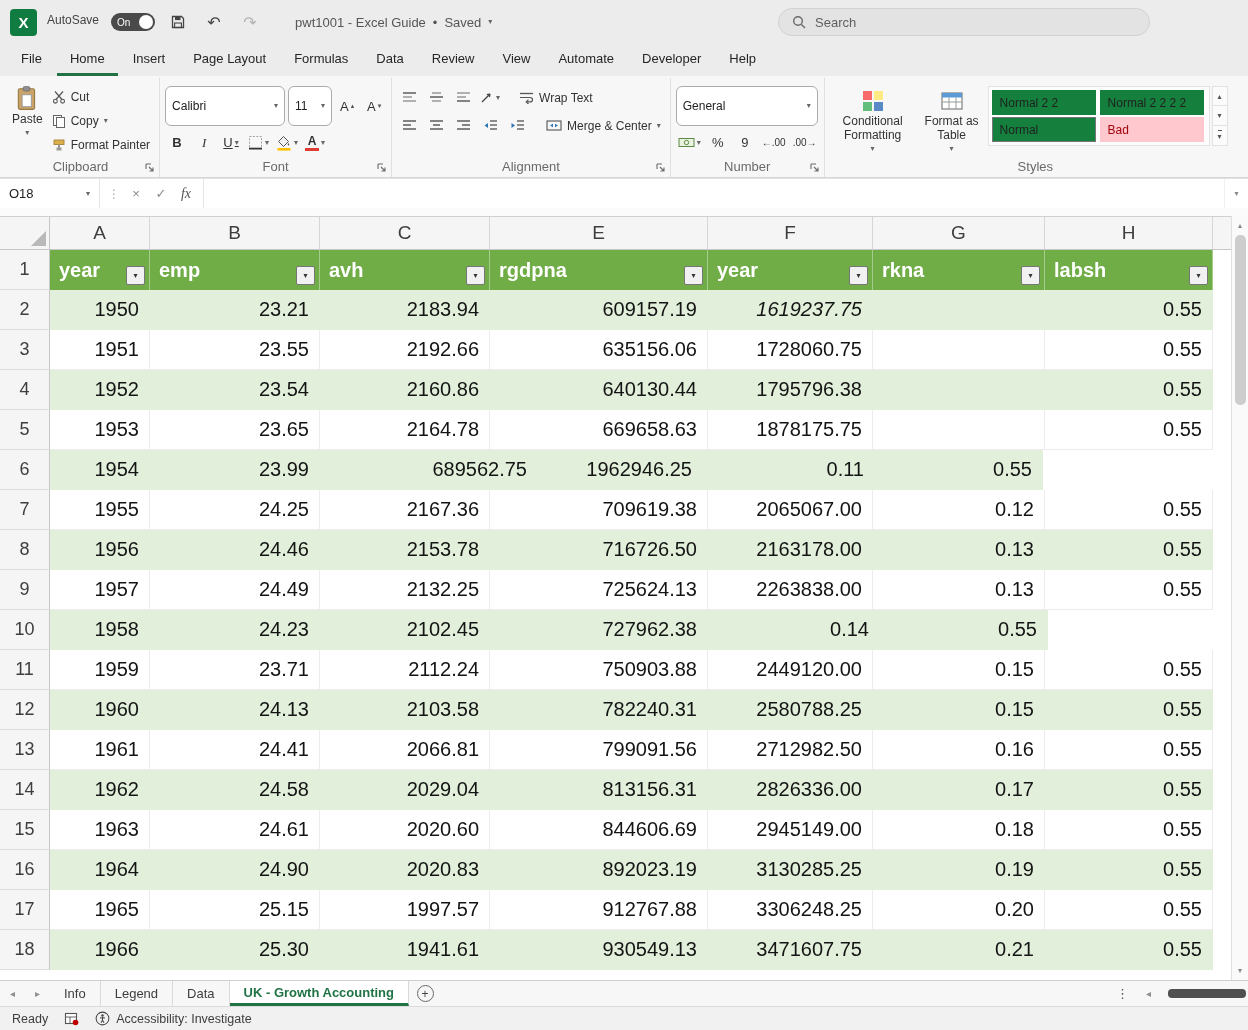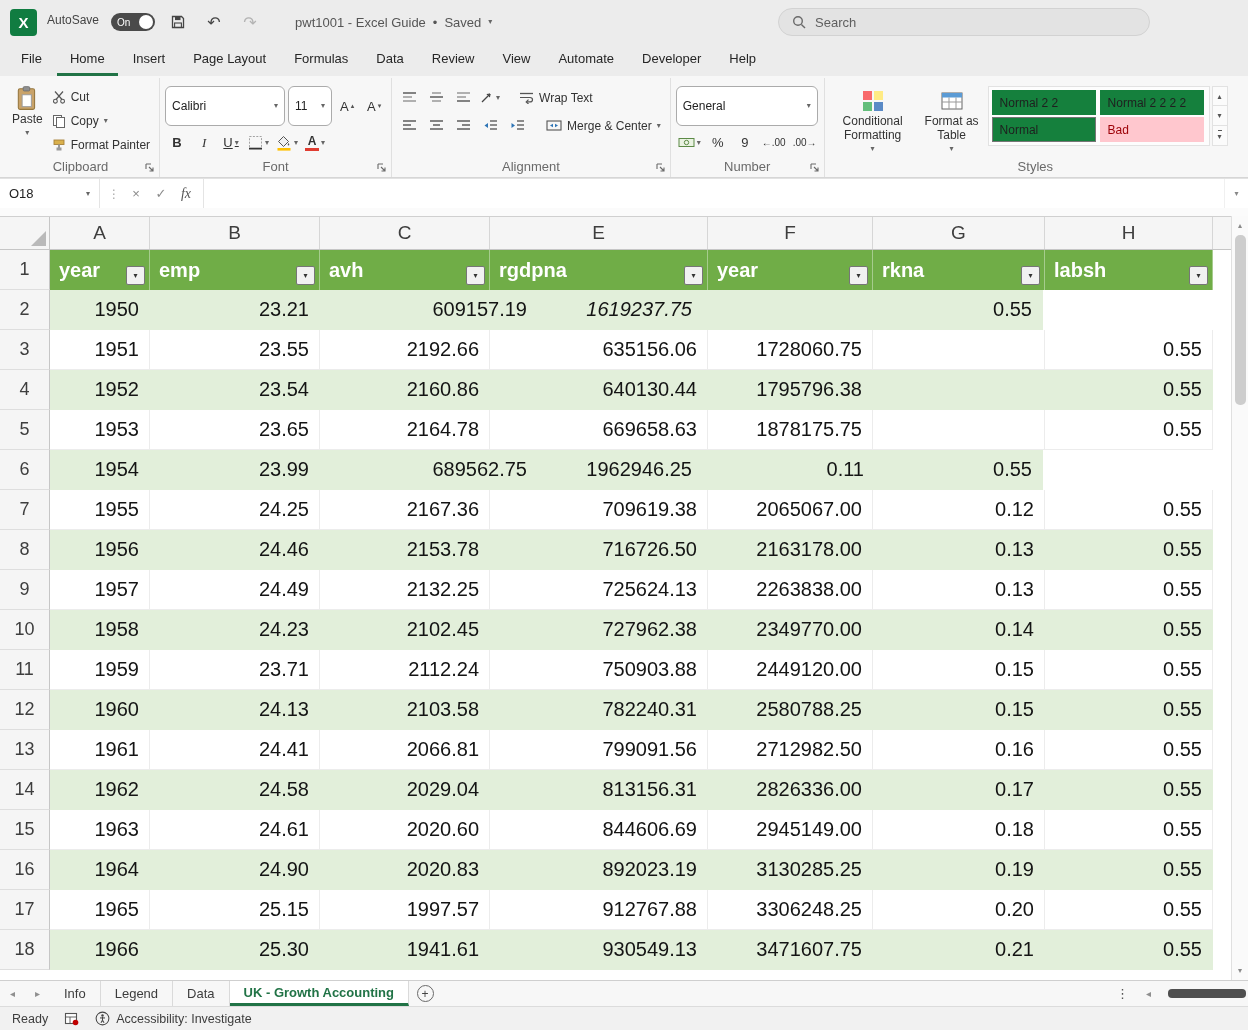--- a/index.html
+++ b/index.html
@@ -531,20 +531,21 @@
           <div class="hcell" style="flex: 0 0 168px;">
             <span class="hlbl">labsh</span>
             <span class="filterbtn">▾</span>
           </div>
         </div>
       <div>
           <div class="grow band">
             <div class="rownum">2</div>
             <div class="cell" style="flex: 0 0 100px;">1950</div>
             <div class="cell" style="flex: 0 0 170px;">23.21</div>
+            <div class="cell" style="flex: 0 0 170px;">2183.94</div>
             <div class="cell" style="flex: 0 0 218px;">609157.19</div>
             <div class="cell" style="flex: 0 0 165px; font-style: italic;">1619237.75</div>
             <div class="cell" style="flex: 0 0 172px;"></div>
             <div class="cell" style="flex: 0 0 168px;">0.55</div>
           </div>
           <div class="grow">
             <div class="rownum">3</div>
             <div class="cell" style="flex: 0 0 100px;">1951</div>
             <div class="cell" style="flex: 0 0 170px;">23.55</div>
             <div class="cell" style="flex: 0 0 170px;">2192.66</div>
@@ -611,21 +612,20 @@
             <div class="cell" style="flex: 0 0 165px;">2263838.00</div>
             <div class="cell" style="flex: 0 0 172px;">0.13</div>
             <div class="cell" style="flex: 0 0 168px;">0.55</div>
           </div>
           <div class="grow band">
             <div class="rownum">10</div>
             <div class="cell" style="flex: 0 0 100px;">1958</div>
             <div class="cell" style="flex: 0 0 170px;">24.23</div>
             <div class="cell" style="flex: 0 0 170px;">2102.45</div>
             <div class="cell" style="flex: 0 0 218px;">727962.38</div>
-            <div class="cell" style="flex: 0 0 165px;">2349770.00</div>
             <div class="cell" style="flex: 0 0 172px;">0.14</div>
             <div class="cell" style="flex: 0 0 168px;">0.55</div>
           </div>
           <div class="grow">
             <div class="rownum">11</div>
             <div class="cell" style="flex: 0 0 100px;">1959</div>
             <div class="cell" style="flex: 0 0 170px;">23.71</div>
             <div class="cell" style="flex: 0 0 170px;">2112.24</div>
             <div class="cell" style="flex: 0 0 218px;">750903.88</div>
             <div class="cell" style="flex: 0 0 165px;">2449120.00</div>

